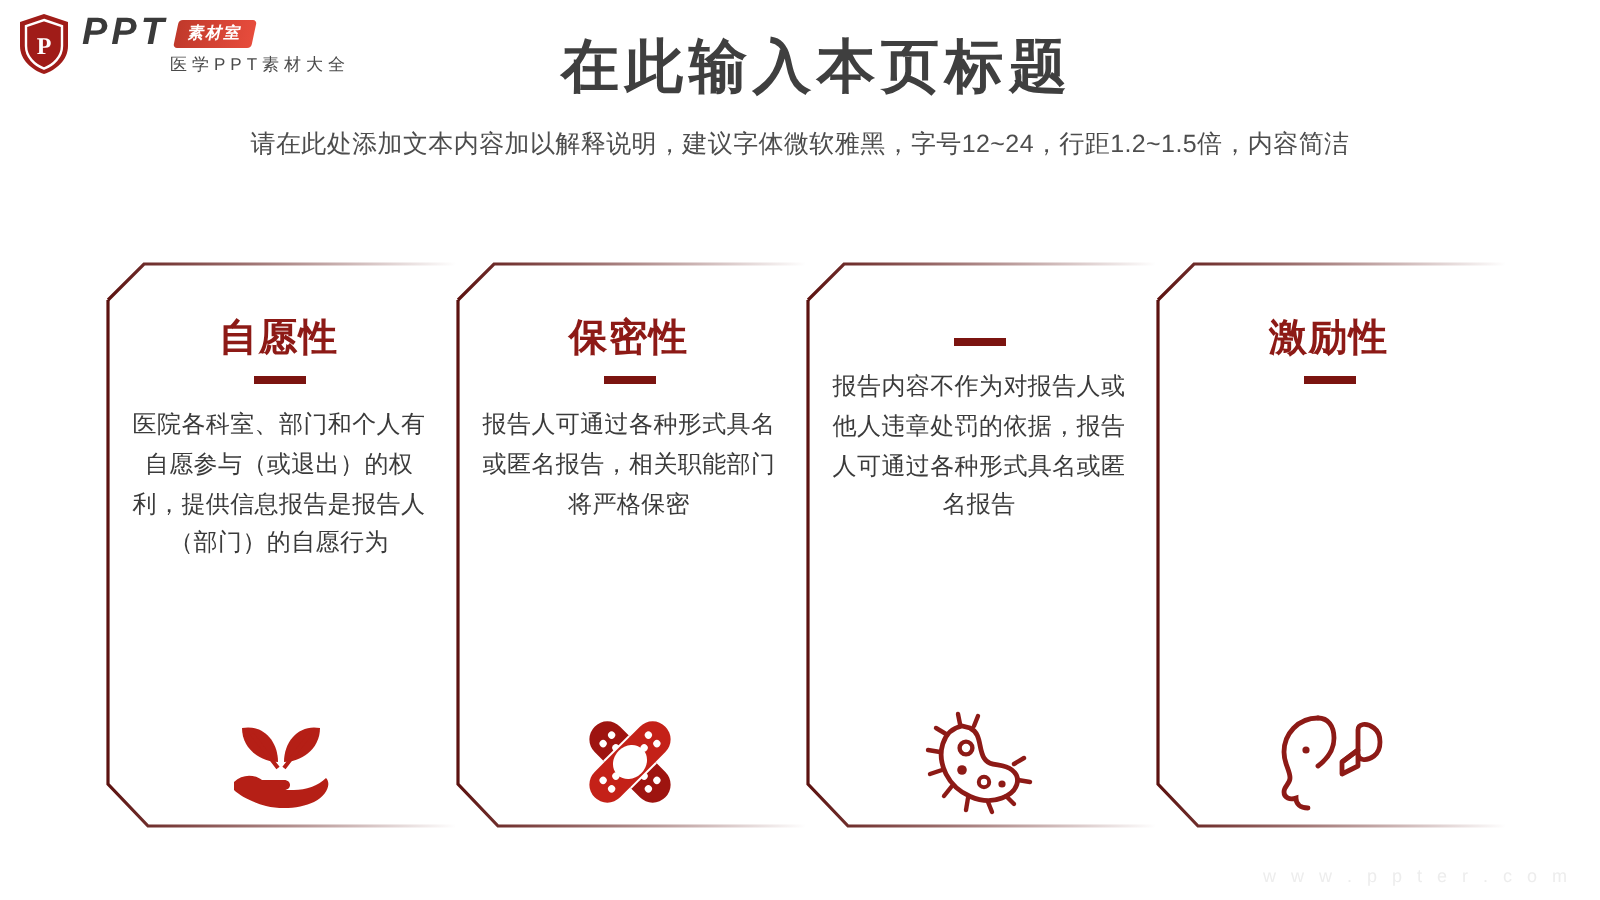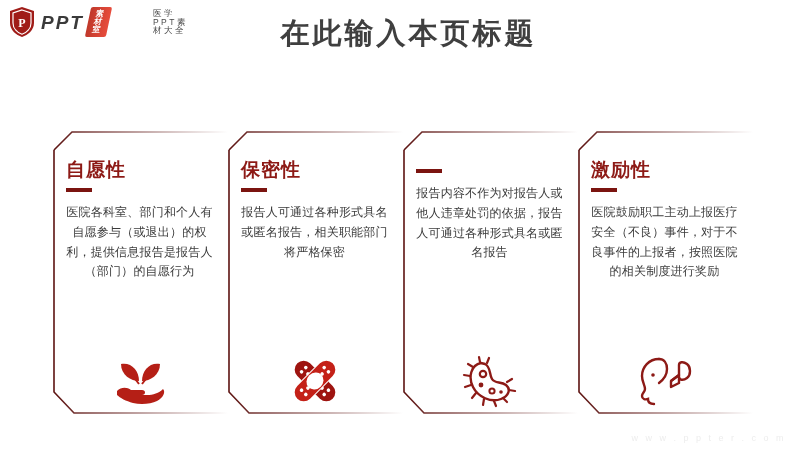--- a/index.html
+++ b/index.html
@@ -6,21 +6,21 @@
   body{
     width:800px;height:450px;background:#ffffff;overflow:hidden;position:relative;
     font-family:"Liberation Sans","DejaVu Sans",sans-serif;
   }
   .stage{position:absolute;inset:0;}
 
   
   .logo{position:absolute;left:8px;top:5px;width:180px;height:34px;display:flex;align-items:center;}
   .shield{position:relative;width:28px;height:32px;flex:0 0 28px;}
   .shield svg{display:block;}
-  .logo-txt{margin-left:5px;display:flex;flex-direction:row;justify-content:center;}
+  .logo-txt{margin-left:5px;display:flex;flex-direction:column;justify-content:center;}
   .logo-row1{display:flex;align-items:center;}
   .logo-ppt{
     font-size:19px;font-weight:bold;font-style:italic;letter-spacing:2px;
     color:#3a3a3a;line-height:1;
   }
   .logo-badge{
     margin-left:4px;background:linear-gradient(90deg,#c0392b,#e74c3c);
     color:#fff;font-size:8px;line-height:1;padding:3px 6px 3px 6px;
     border-radius:2px;transform:skewX(-12deg);letter-spacing:1px;font-weight:bold;
   }
@@ -42,21 +42,21 @@
   .cards{position:absolute;left:52px;top:130px;width:700px;height:285px;display:flex;gap:0;}
   .card{
     position:relative;width:177px;height:285px;box-sizing:border-box;
   }
   .card .frame{
     position:absolute;inset:0;
   }
   .card .frame svg{display:block;}
   .card-inner{
     position:absolute;left:0;right:0;top:0;bottom:0;
-    display:flex;flex-direction:column;align-items:flex-start;
+    display:flex;flex-direction:column;align-items:center;
     padding:30px 14px 0 14px;box-sizing:border-box;
   }
   .card-title{
     font-size:19px;font-weight:bold;color:#8d1a16;letter-spacing:1px;line-height:1;
   }
   .card-rule{
     width:26px;height:4px;background:#7b1410;margin:9px 0 11px 0;
   }
   .card-body{
     font-size:12px;color:#3b3b3b;line-height:1.65;text-align:center;letter-spacing:.2px;
@@ -89,20 +89,21 @@
       <div class="logo-row1">
         <span class="logo-ppt">PPT</span>
         <span class="logo-badge">素材室</span>
       </div>
       <div class="logo-sub">医学PPT素材大全</div>
     </div>
   </div>
 
   <div class="page-title">在此输入本页标题</div>
   <div class="subtitle">
+    <div>请在此处添加文本内容加以解释说明，建议字体微软雅黑，字号12~24，行距1.2~1.5倍，内容简洁</div>
   </div>
 
   <div class="cards">
 
     <div class="card">
       <div class="frame">
         <svg width="177" height="285" viewBox="0 0 177 285">
           <defs>
             <linearGradient id="g1" x1="0" y1="0" x2="1" y2="0">
               <stop offset="0" stop-color="#5c1210"></stop>
@@ -227,21 +228,20 @@
                 <stop offset="1" stop-color="#ffffff"></stop>
             </linearGradient>
           </defs>
           <path d="M2 20 L20 2 L176 2" fill="none" stroke="url(#g4)" stroke-width="1.6"></path>
           <path d="M2 20 L2 262 L22 283 L176 283" fill="none" stroke="url(#g4)" stroke-width="1.6"></path>
         </svg>
       </div>
       <div class="card-inner">
         <div class="card-title">激励性</div>
         <div class="card-rule"></div>
-        <div class="card-body">医院鼓励职工主动上报医疗安全（不良）事件，对于不良事件的上报者，按照医院的相关制度进行奖励</div>
       </div>
       <div class="card-icon">
         <svg width="64" height="56" viewBox="0 0 64 56">
           <path d="M26 6 C16 6 9 14 9 23 C9 29 12 32 12 36 C12 39 9 40 9 43 C9 46 12 47 15 46 C15 49 17 51 21 51" fill="none" stroke="#8d1a16" stroke-width="2.4" stroke-linecap="round"></path>
           <path d="M26 6 C31 6 34 10 34 16 C34 22 30 27 26 30" fill="none" stroke="#8d1a16" stroke-width="2.4" stroke-linecap="round"></path>
           <circle cx="20" cy="22" r="1.8" fill="#8d1a16"></circle>
           <path d="M38 28 L46 22 L46 12 C46 9 50 8 54 11 C58 14 58 22 54 25 C50 28 46 27 46 24" fill="none" stroke="#8d1a16" stroke-width="2.4" stroke-linejoin="round"></path>
           <path d="M38 28 L38 34 L46 30 L46 22 Z" fill="none" stroke="#8d1a16" stroke-width="2.4" stroke-linejoin="round"></path>
         </svg>
       </div>

